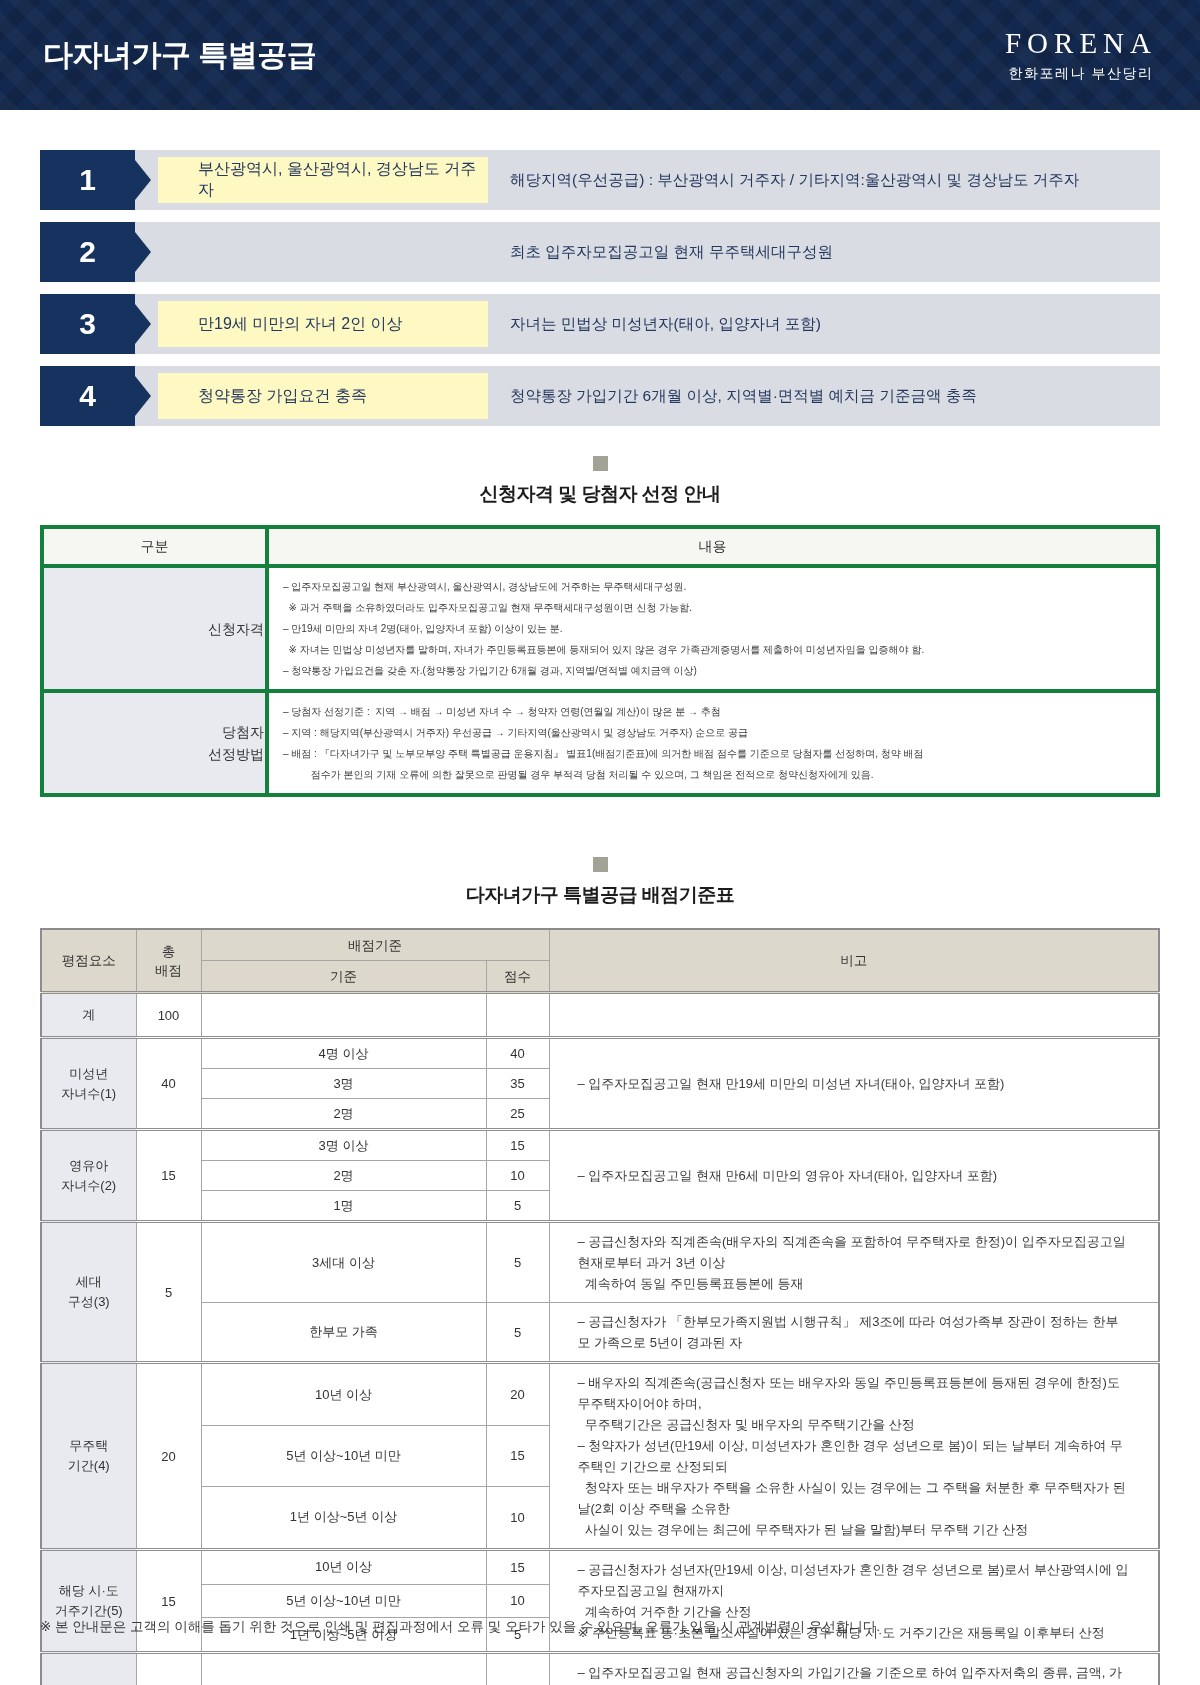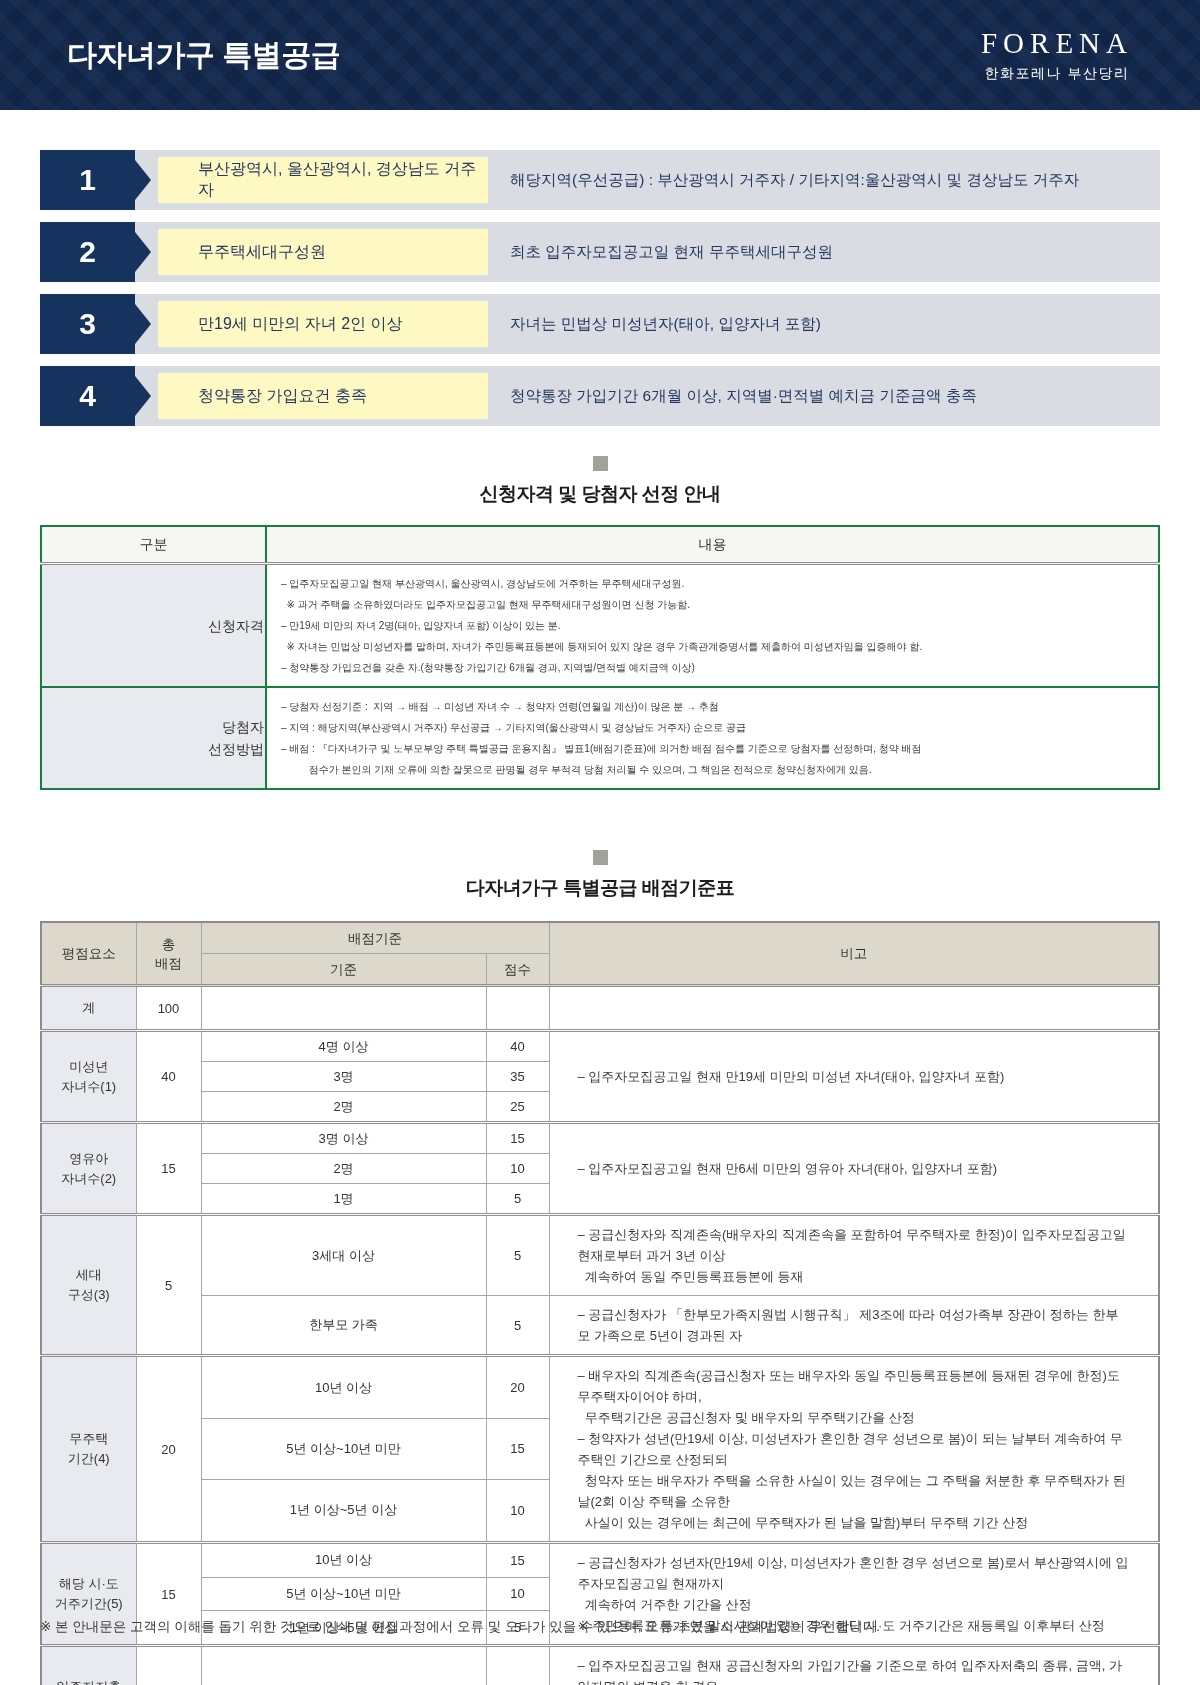--- a/index.html
+++ b/index.html
@@ -6,21 +6,21 @@
   body { width:1200px; font-family:"Liberation Sans","DejaVu Sans",sans-serif; color:#333; }
   .page { position:relative; width:1200px; height:1685px; background:#fff; overflow:hidden; }
 
   
   .hdr {
     height:110px; background-color:#13284e;
     background-image:
       repeating-linear-gradient(45deg, rgba(255,255,255,0.03) 0 14px, rgba(255,255,255,0) 14px 28px),
       repeating-linear-gradient(-45deg, rgba(0,0,0,0.10) 0 14px, rgba(0,0,0,0) 14px 28px);
     display:flex; align-items:center; justify-content:space-between;
-    padding:0 67px; box-sizing:border-box;
+    padding:0 43px; box-sizing:border-box;
   }
   .hdr-title { color:#fff; font-size:30px; font-weight:bold; letter-spacing:-0.5px; }
   .brand { text-align:center; color:#fff; }
   .brand-name { font-family:"Liberation Serif","DejaVu Serif",serif; font-size:29px; letter-spacing:6px; font-weight:normal; }
   .brand-sub { font-size:14px; margin-top:5px; letter-spacing:1.5px; }
 
   
   .steps { margin:40px 40px 0 40px; }
   .step { position:relative; height:60px; background:#d9dce2; margin-bottom:12px; }
   .step-num {
@@ -44,21 +44,21 @@
 
   
   .sec-title { display:flex; align-items:center; gap:10px; margin:30px 40px 18px 40px;flex-direction:column; }
   .sec-title.second { margin-top:60px; margin-bottom:20px; }
   .sec-bullet { width:15px; height:15px; background:#a2a296; flex:0 0 auto; }
   .sec-text { font-size:19px; font-weight:bold; color:#1c1c1c; letter-spacing:-0.5px; }
 
   
   table { border-collapse:collapse; table-layout:fixed; }
   .t1 { width:1120px; margin:0 40px; }
-  .t1 th, .t1 td { border:2px solid #15803d; }
+  .t1 th, .t1 td { border:4px solid #15803d; }
   .t1 { border:2px solid #8c8c8c; }
   .t1 thead th { height:33px; background:#f6f6f3; font-size:14px; font-weight:normal; color:#333;
                  border-bottom:3px double #8f8f8f; }
   .t1 .lbl { background:#e8eaef; text-align:right; vertical-align:middle; font-size:14px; color:#333;
              white-space:pre-line; line-height:22px; }
   .t1 .cnt { padding:8px 14px; font-size:10px; line-height:21px; white-space:pre-wrap; color:#3a3a3a;
              vertical-align:middle; }
 
   
   .t2 { width:1120px; margin:0 40px; font-size:13px; border:2px solid #8c8c8c; }
@@ -95,21 +95,20 @@
   <div class="steps">
     <div class="step">
       <div class="step-num">1</div>
       <div class="step-arrow"></div>
       <div class="step-label-box">부산광역시, 울산광역시, 경상남도 거주자</div>
       <div class="step-desc">해당지역(우선공급) : 부산광역시 거주자  / 기타지역:울산광역시 및 경상남도 거주자</div>
     </div>
     <div class="step">
       <div class="step-num">2</div>
       <div class="step-arrow"></div>
-      <div class="step-label-box">무주택세대구성원</div>
       <div class="step-desc">최초 입주자모집공고일 현재 무주택세대구성원</div>
     </div>
     <div class="step">
       <div class="step-num">3</div>
       <div class="step-arrow"></div>
       <div class="step-label-box">만19세 미만의 자녀 2인 이상</div>
       <div class="step-desc">자녀는 민법상 미성년자(태아, 입양자녀 포함)</div>
     </div>
     <div class="step">
       <div class="step-num">4</div>

